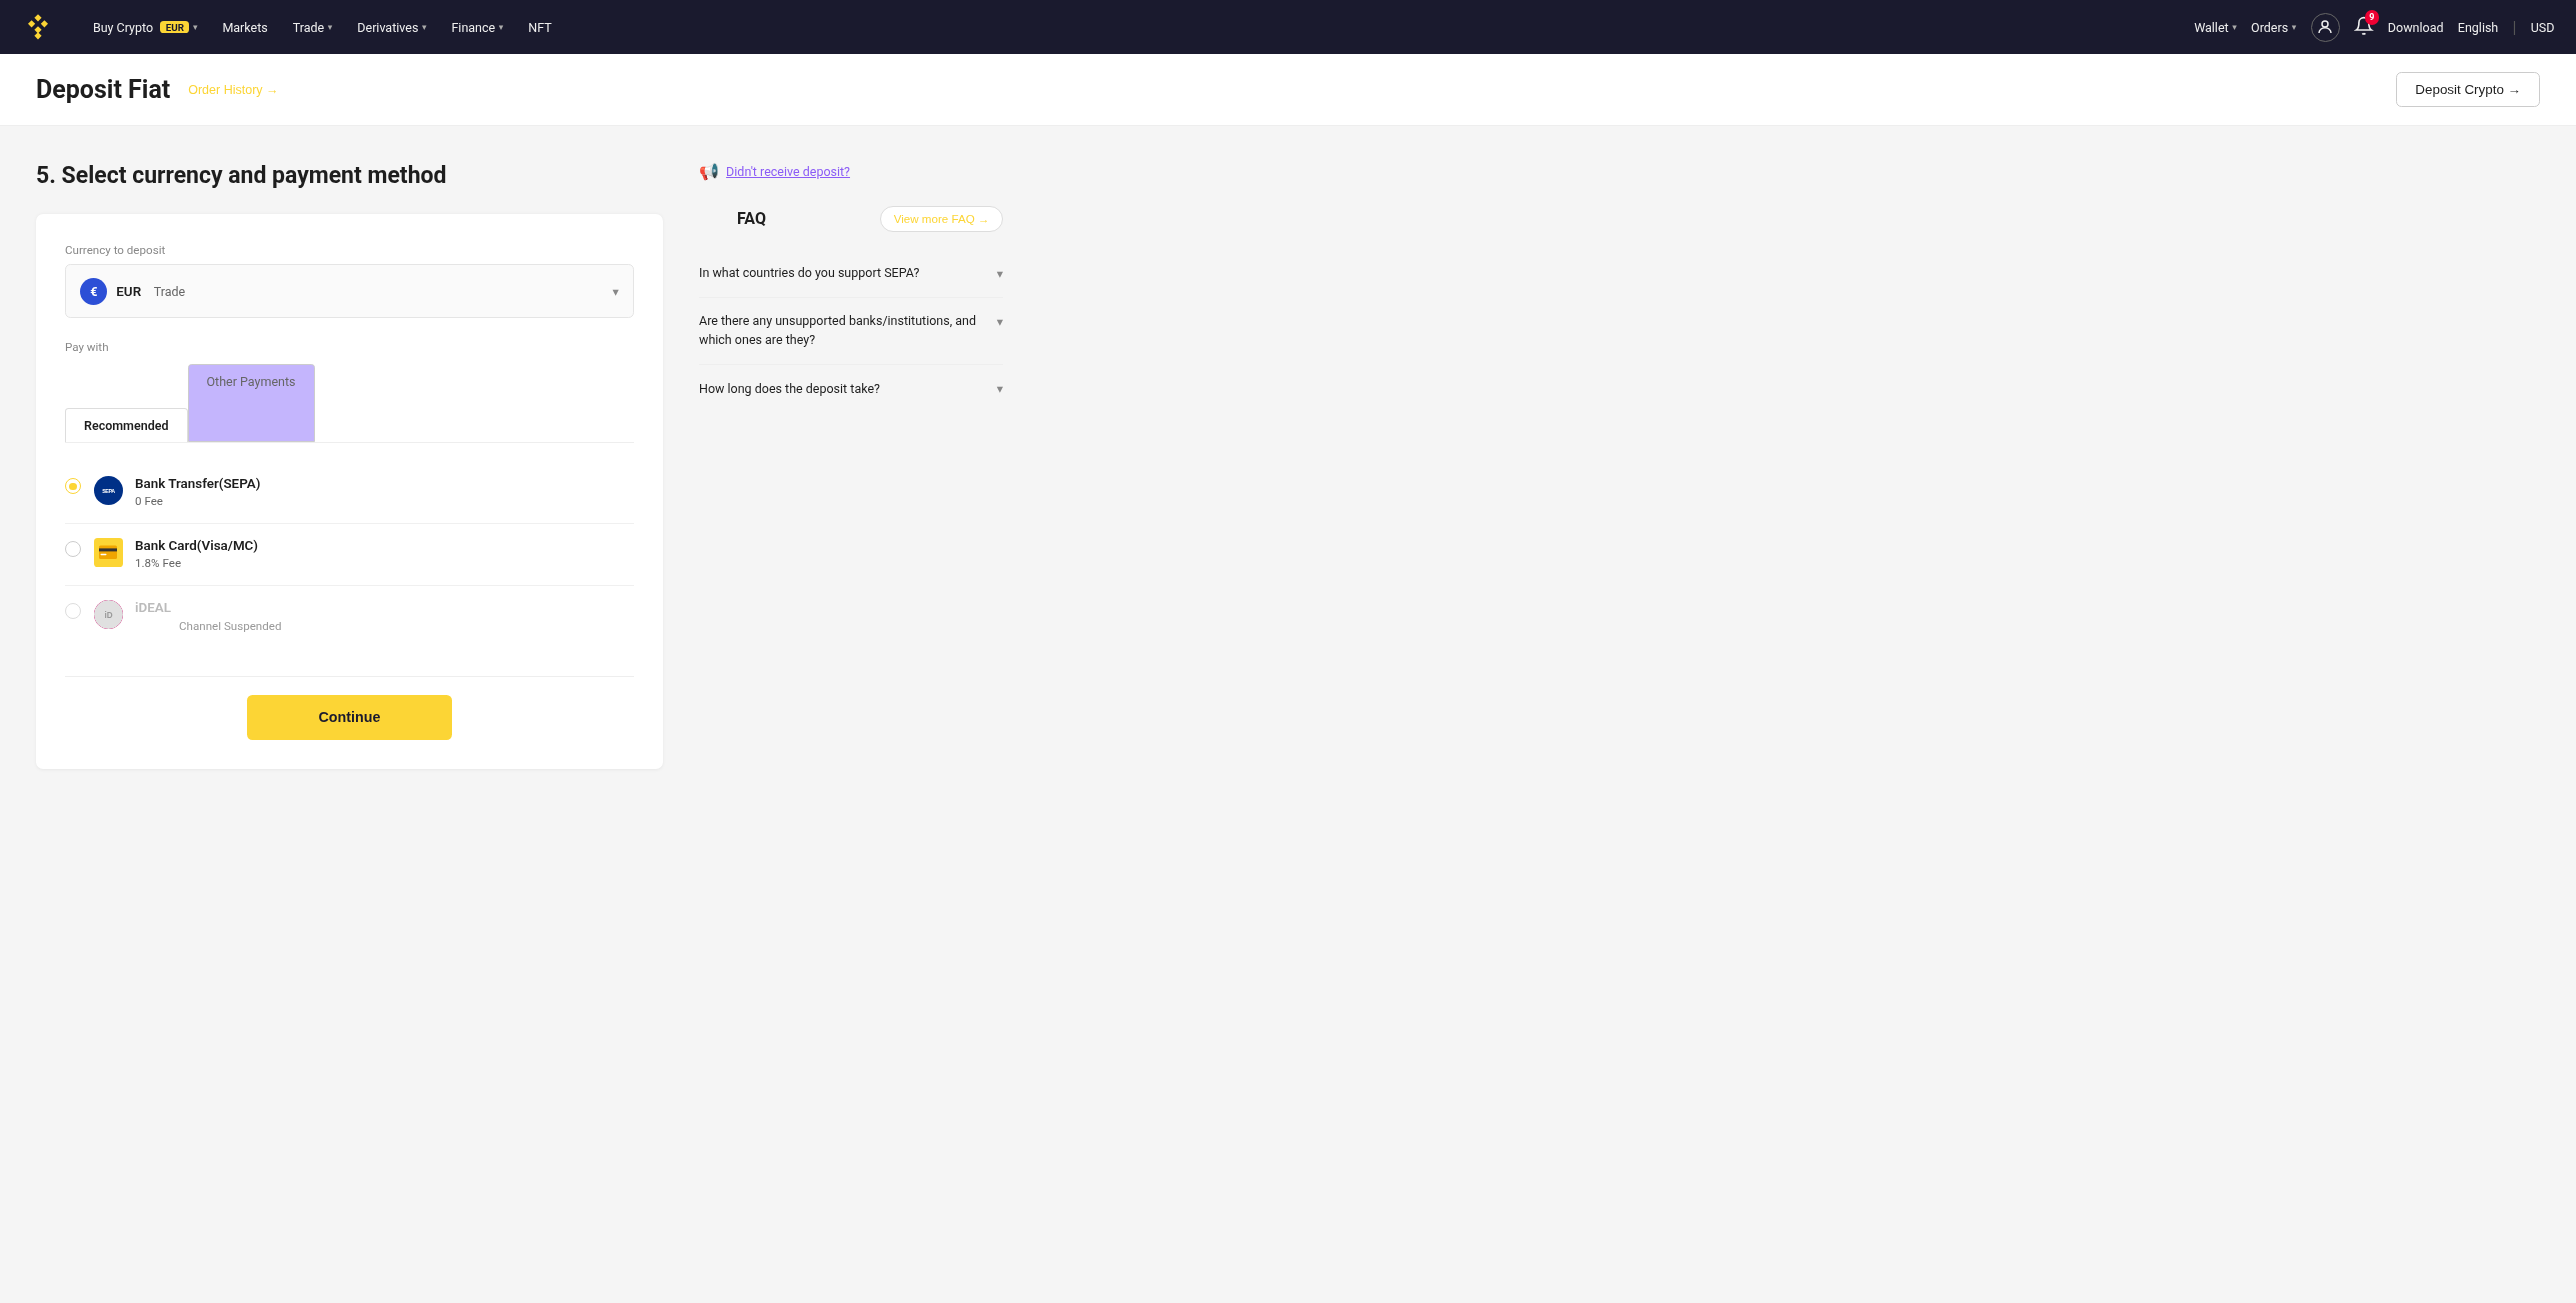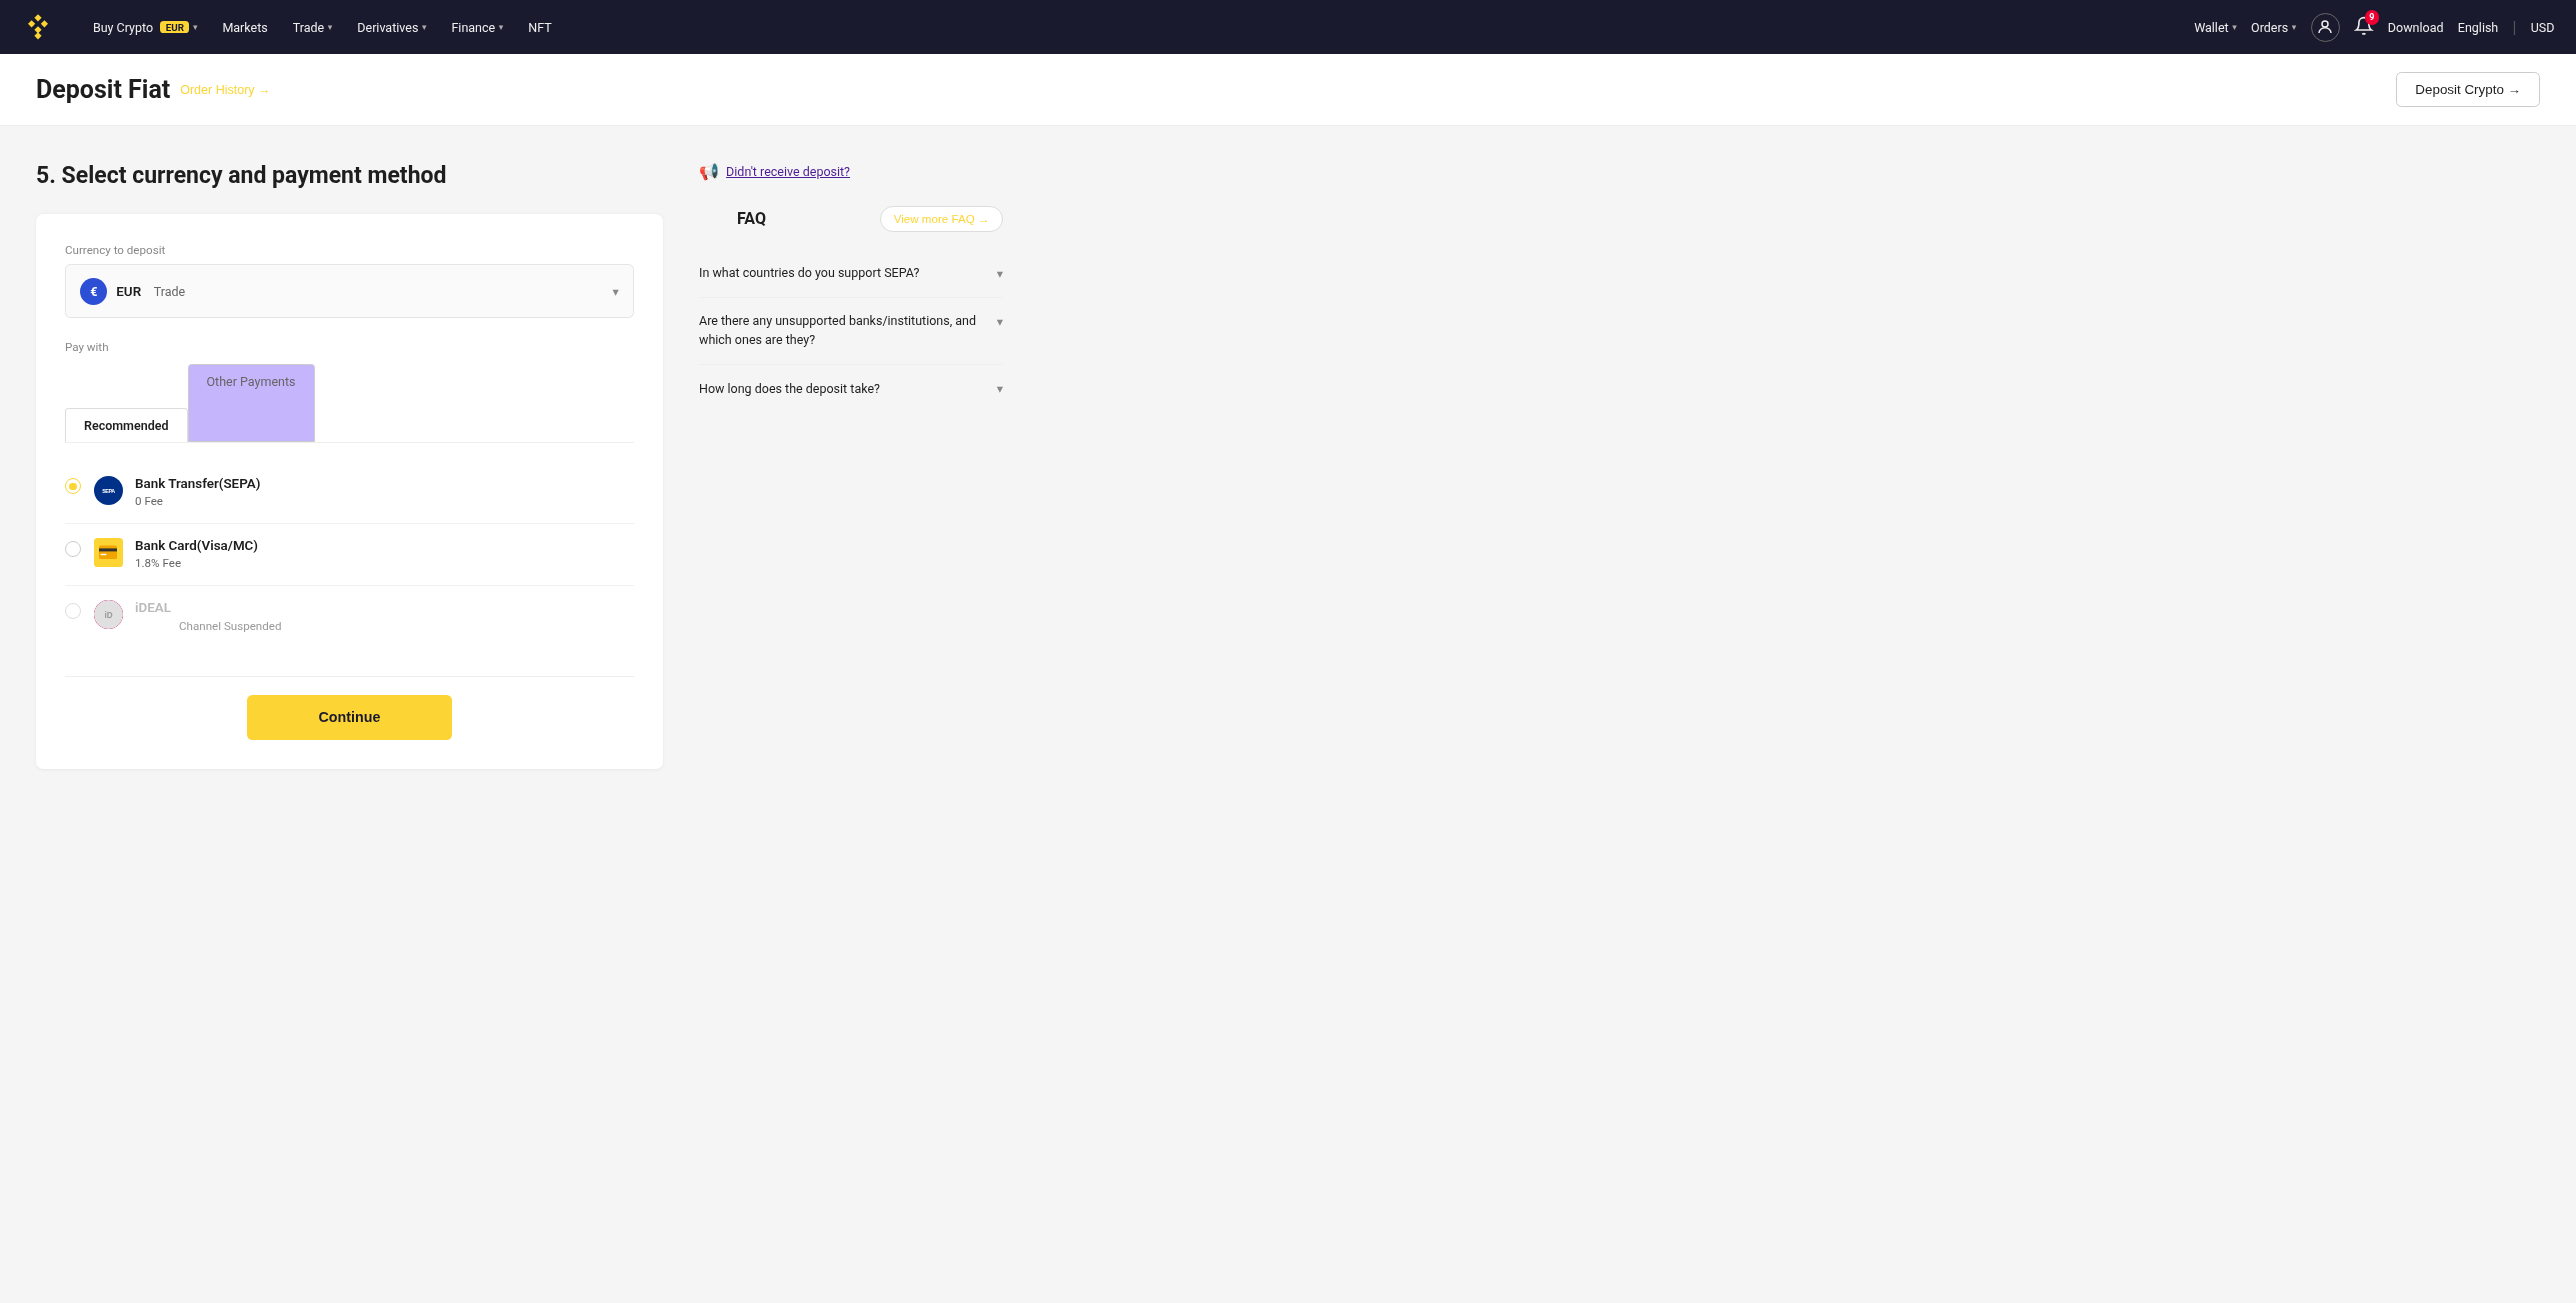--- a/index.html
+++ b/index.html
@@ -103,21 +103,21 @@
     .page-header {
       background: #fff;
       padding: 18px 36px;
       display: flex;
       align-items: center;
       justify-content: space-between;
       border-bottom: 0.9px solid #eee;
     }
     .page-header-left {
       display: flex;
-      gap: 10px;
+      gap: 18px;
     }
     .page-title {
       font-size: 25px;
       font-weight: 700;
       color: #1e1e1e;
     }
     .order-history-btn {
       display: flex;
       align-items: center;
       gap: 5.4px;
@@ -355,21 +355,21 @@
 
     
     .didnt-receive {
       display: flex;
       align-items: center;
       gap: 7.2px;
       margin-bottom: 25px;
     }
     .megaphone-icon { font-size: 16px; }
     .didnt-receive-link {
-      color: #4c1d95;
+      color: #8b5cf6;
       font-size: 12.5px;
       cursor: pointer;
       text-decoration: underline;
     }
 
     .faq-section { }
     .faq-header {
       display: flex;
       align-items: center;
       justify-content: space-between;

